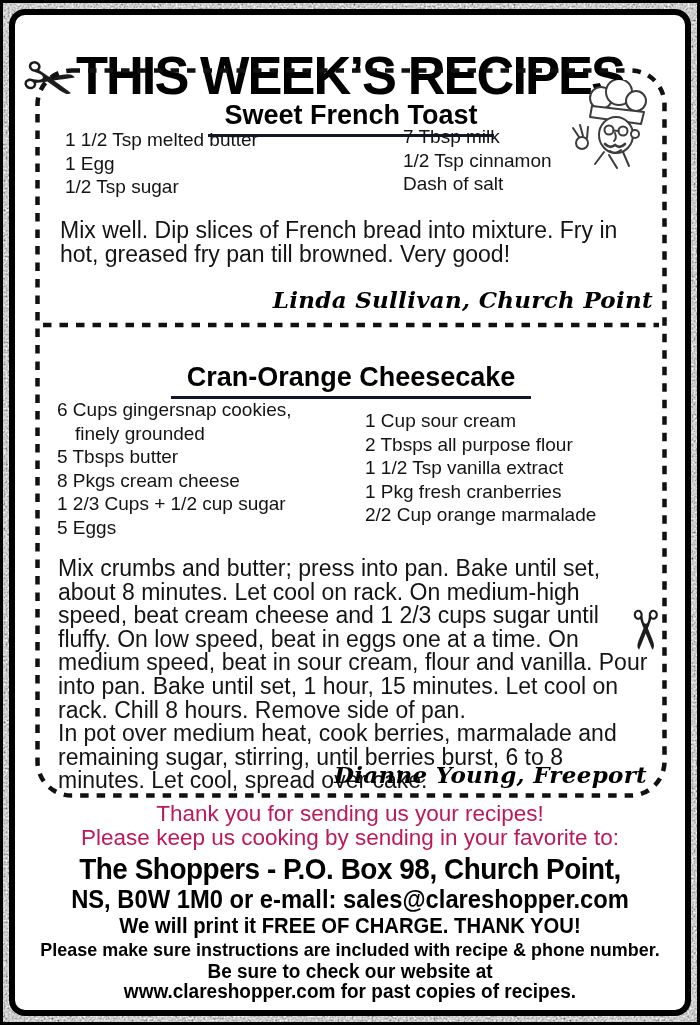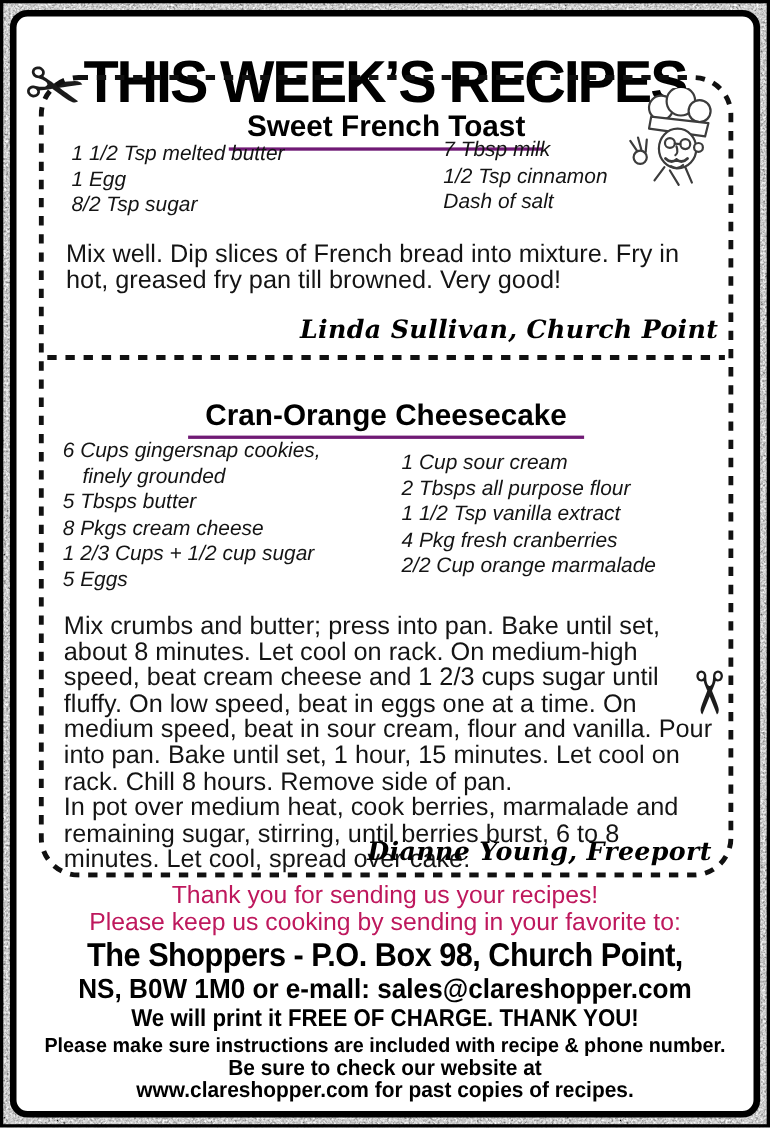--- a/index.html
+++ b/index.html
@@ -10,22 +10,22 @@
          border:6px solid #000;border-radius:16px;}
   
   .masthead{position:absolute;left:0;right:0;top:-4px;text-align:center;font-weight:bold;
             font-size:54px;line-height:56px;letter-spacing:-2px;transform:scaleX(.97);
             white-space:nowrap;}
   
   .clipbox{position:absolute;left:20px;top:53px;width:632px;height:730px;}
   .clipbox svg.outline{position:absolute;inset:0;}
   .recipe-title{position:absolute;left:0;width:100%;text-align:center;font-weight:bold;
                 font-size:27px;line-height:30px;}
-  .recipe-title .ul{display:inline-block;border-bottom:3px solid #701a75;padding:0 16px 4px;}
-  .ing{position:absolute;font-size:19px;line-height:23.5px;color:#141414;font-style:italic;}
+  .recipe-title .ul{display:inline-block;border-bottom:3px solid #0f172a;padding:0 16px 4px;}
+  .ing{position:absolute;font-size:19px;line-height:23.5px;color:#141414;}
   .ing .cont{padding-left:18px;}
   .para{position:absolute;font-size:23px;line-height:24px;color:#141414;text-align:left;}
   .attrib{position:absolute;font-family:"DejaVu Serif",serif;font-style:italic;font-weight:bold;
           font-size:23px;letter-spacing:.3px;white-space:nowrap;}
   
   .scissors{position:absolute;font-family:"DejaVu Sans",sans-serif;color:#1c1c1c;line-height:1;}
   #scissors-top{left:8px;top:34px;font-size:64px;transform:rotate(14deg);}
   #scissors-right{left:606px;top:588px;font-size:54px;transform:rotate(90deg);}
   .chef{position:absolute;right:8px;top:12px;}
   
@@ -86,21 +86,21 @@
         </g>
       </svg>
 
       <h2 class="recipe-title" style="top:10px">
         <span class="ul">Sweet French Toast</span>
       </h2>
 
       <div class="ing" style="left:30px;top:60px">
         <div>1 1/2 Tsp melted butter</div>
         <div>1 Egg</div>
-        <div>8/2 Tsp sugar</div>
+        <div>1/2 Tsp sugar</div>
       </div>
       <div class="ing" style="left:368px;top:57px">
         <div>7 Tbsp milk</div>
         <div>1/2 Tsp cinnamon</div>
         <div>Dash of salt</div>
       </div>
 
       <p class="para" style="left:25px;top:150px;width:588px;margin:0">Mix well. Dip slices of French bread into mixture. Fry in hot, greased fry pan till browned. Very good!</p>
 
       <div class="attrib" style="top:218px;right:14px">Linda Sullivan, Church Point</div>
@@ -114,21 +114,21 @@
         <div class="cont">finely grounded</div>
         <div>5 Tbsps butter</div>
         <div>8 Pkgs cream cheese</div>
         <div>1 2/3 Cups + 1/2 cup sugar</div>
         <div>5 Eggs</div>
       </div>
       <div class="ing" style="left:330px;top:341px">
         <div>1 Cup sour cream</div>
         <div>2 Tbsps all purpose flour</div>
         <div>1 1/2 Tsp vanilla extract</div>
-        <div>4 Pkg fresh cranberries</div>
+        <div>1 Pkg fresh cranberries</div>
         <div>2/2 Cup orange marmalade</div>
       </div>
 
       <div class="para" style="left:23px;top:489px;width:594px;line-height:23.6px">
         <div>Mix crumbs and butter; press into pan. Bake until set, about 8 minutes. Let cool on rack. On medium-high speed, beat cream cheese and 1 2/3 cups sugar until fluffy. On low speed, beat in eggs one at a time. On medium speed, beat in sour cream, flour and vanilla. Pour into pan. Bake until set, 1 hour, 15 minutes. Let cool on rack. Chill 8 hours. Remove side of pan.</div>
         <div>In pot over medium heat, cook berries, marmalade and remaining sugar, stirring, until berries burst, 6 to 8 minutes. Let cool, spread over cake.</div>
       </div>
 
       <div class="attrib" style="top:693px;right:20px">Dianne Young, Freeport</div>
     </div>

